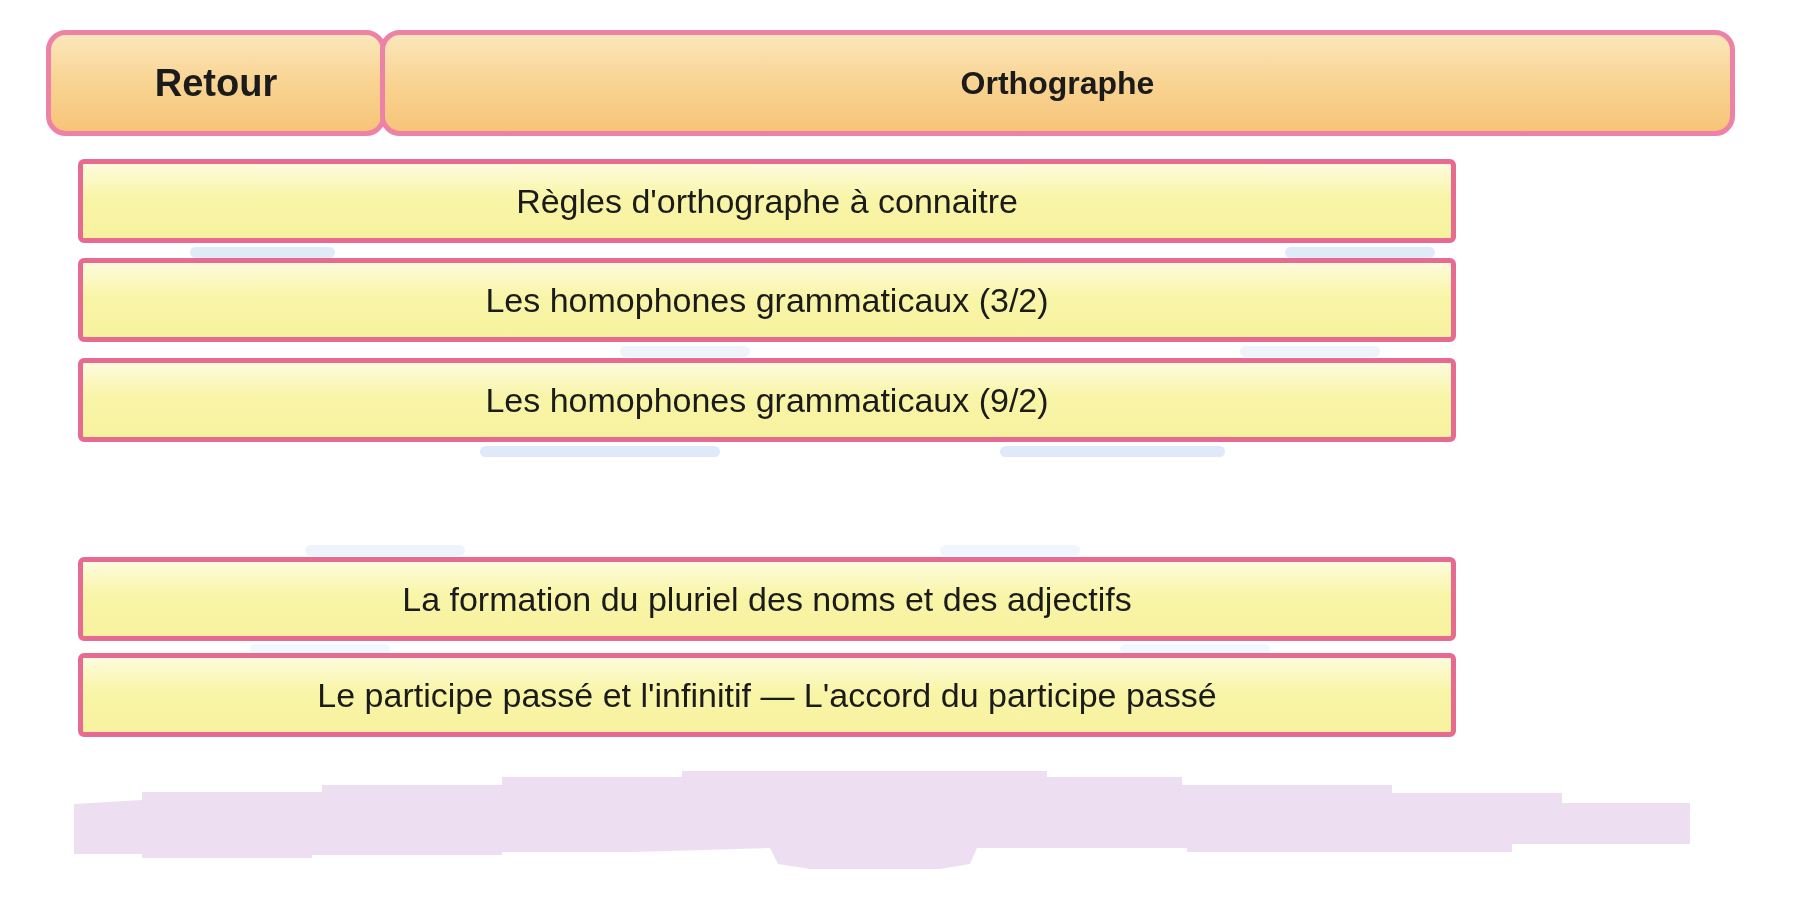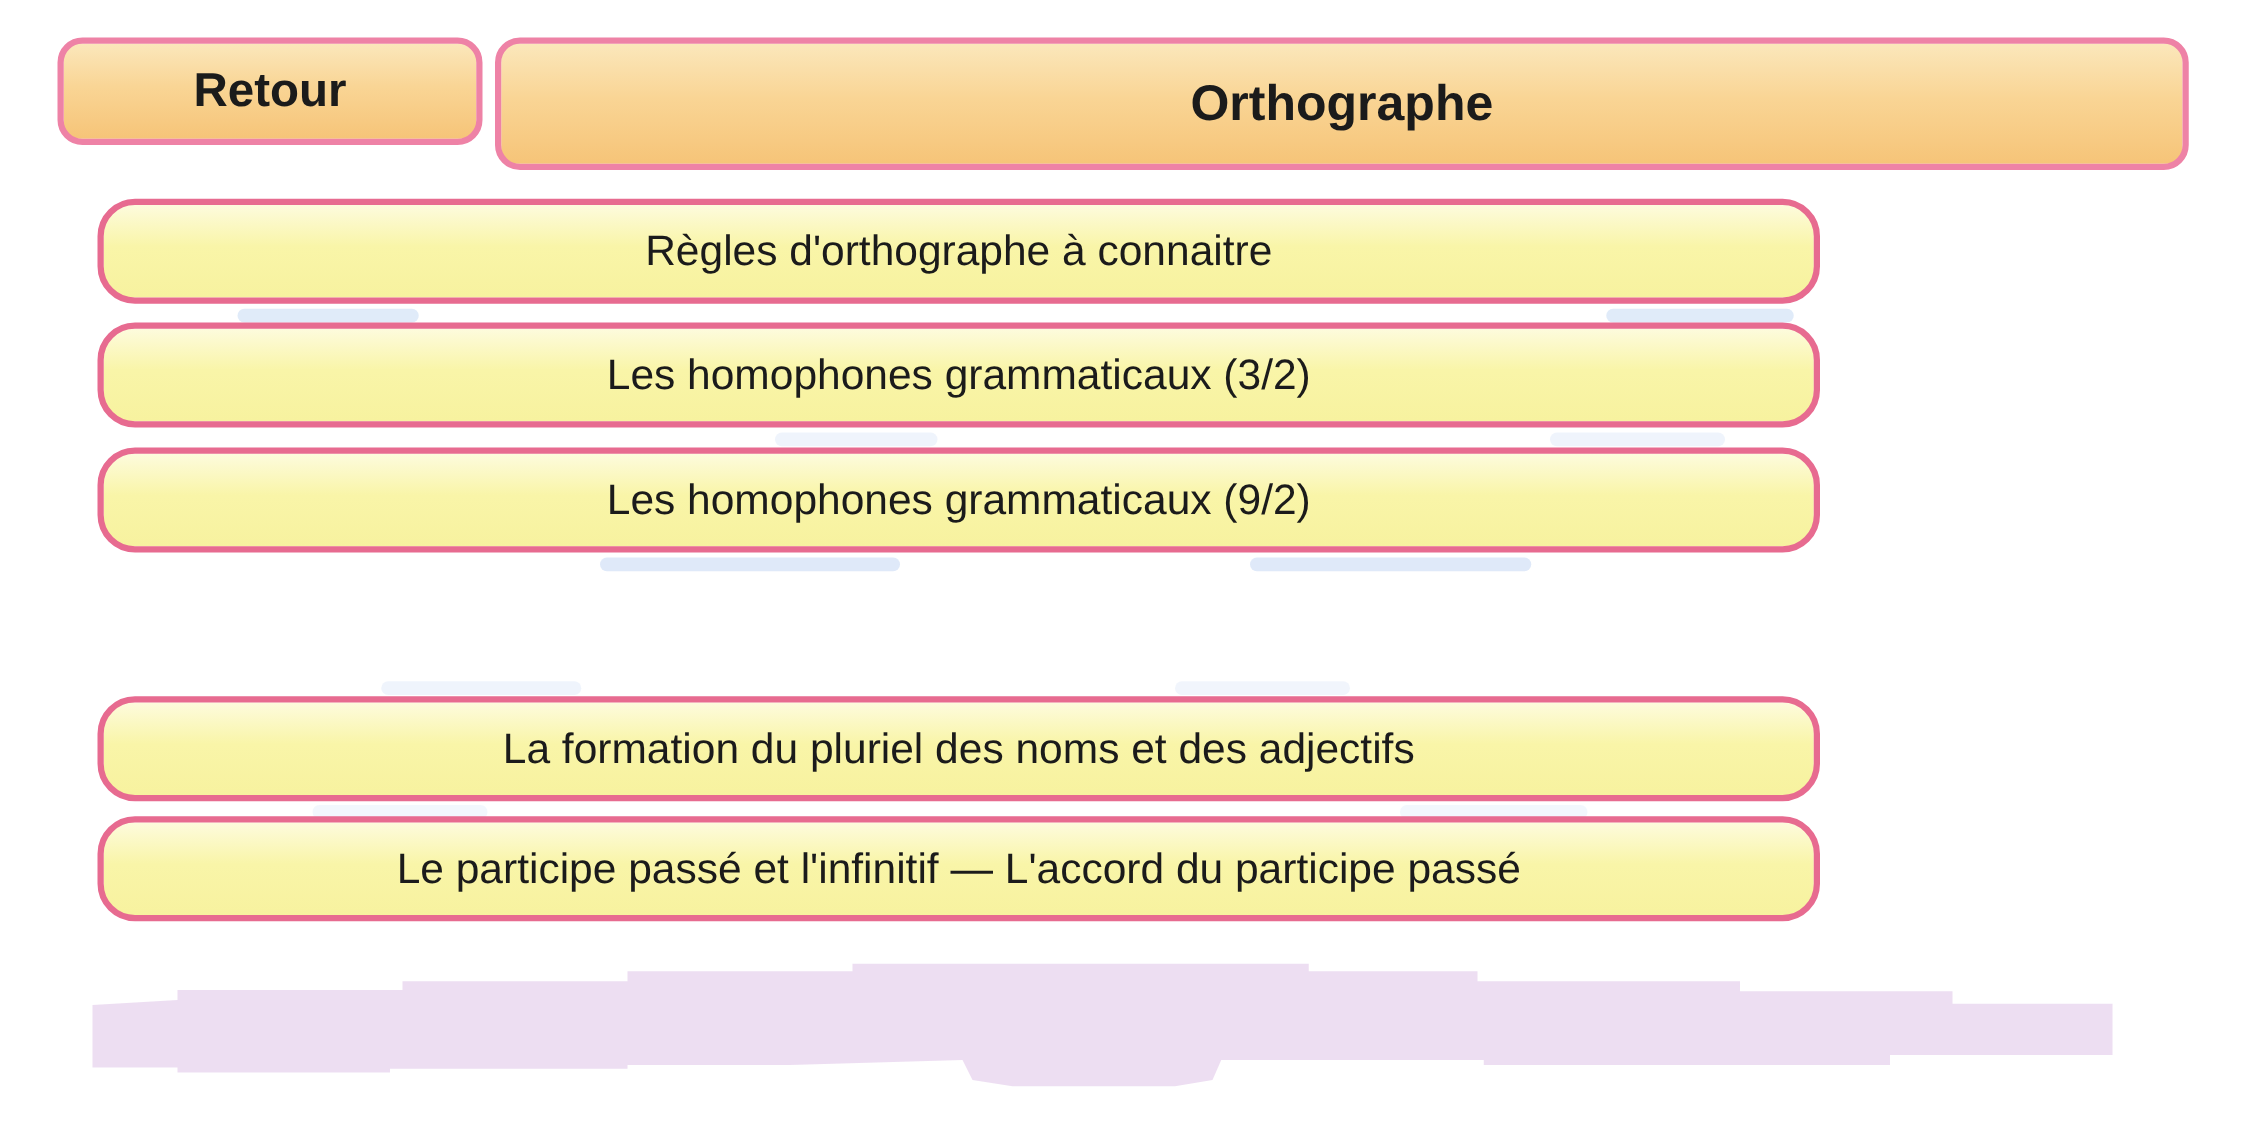--- a/index.html
+++ b/index.html
@@ -19,28 +19,28 @@
     cursor:pointer;
   }
   
   .orange{
     background:linear-gradient(180deg, var(--orange-grad-top) 0%, #f9d595 45%, var(--orange-grad-bottom) 100%);
     border:5px solid var(--orange-border);
     border-radius:20px;
     color:var(--text);
     font-weight:bold;
   }
-  .back-btn{left:46px;top:30px;width:340px;height:86px;font-size:38px;}
-  .title-bar{left:396px;top:30px;width:1355px;height:106px;font-size:40px;cursor:default;}
+  .back-btn{left:46px;top:30px;width:340px;height:106px;font-size:38px;}
+  .title-bar{left:380px;top:30px;width:1355px;height:106px;font-size:32px;cursor:default;}
   
   .menu-btn{
     left:78px;width:1378px;height:84px;
     background:linear-gradient(180deg, var(--yellow-grad-top) 0%, var(--yellow-grad-mid) 45%, var(--yellow-grad-bottom) 100%);
     border:5px solid var(--yellow-border);
-    border-radius:30px;
+    border-radius:6px;
     color:var(--text);
     font-size:34px;
     font-weight:400;
   }
   .menu-btn:nth-of-type(1){top:159px;}
   .m1{top:159px;} .m2{top:258px;} .m3{top:358px;}
   .m4{top:457px;} .m5{top:557px;} .m6{top:653px;}
   button.pill{appearance:none;-webkit-appearance:none;outline:none;}
   
   .smudge{

